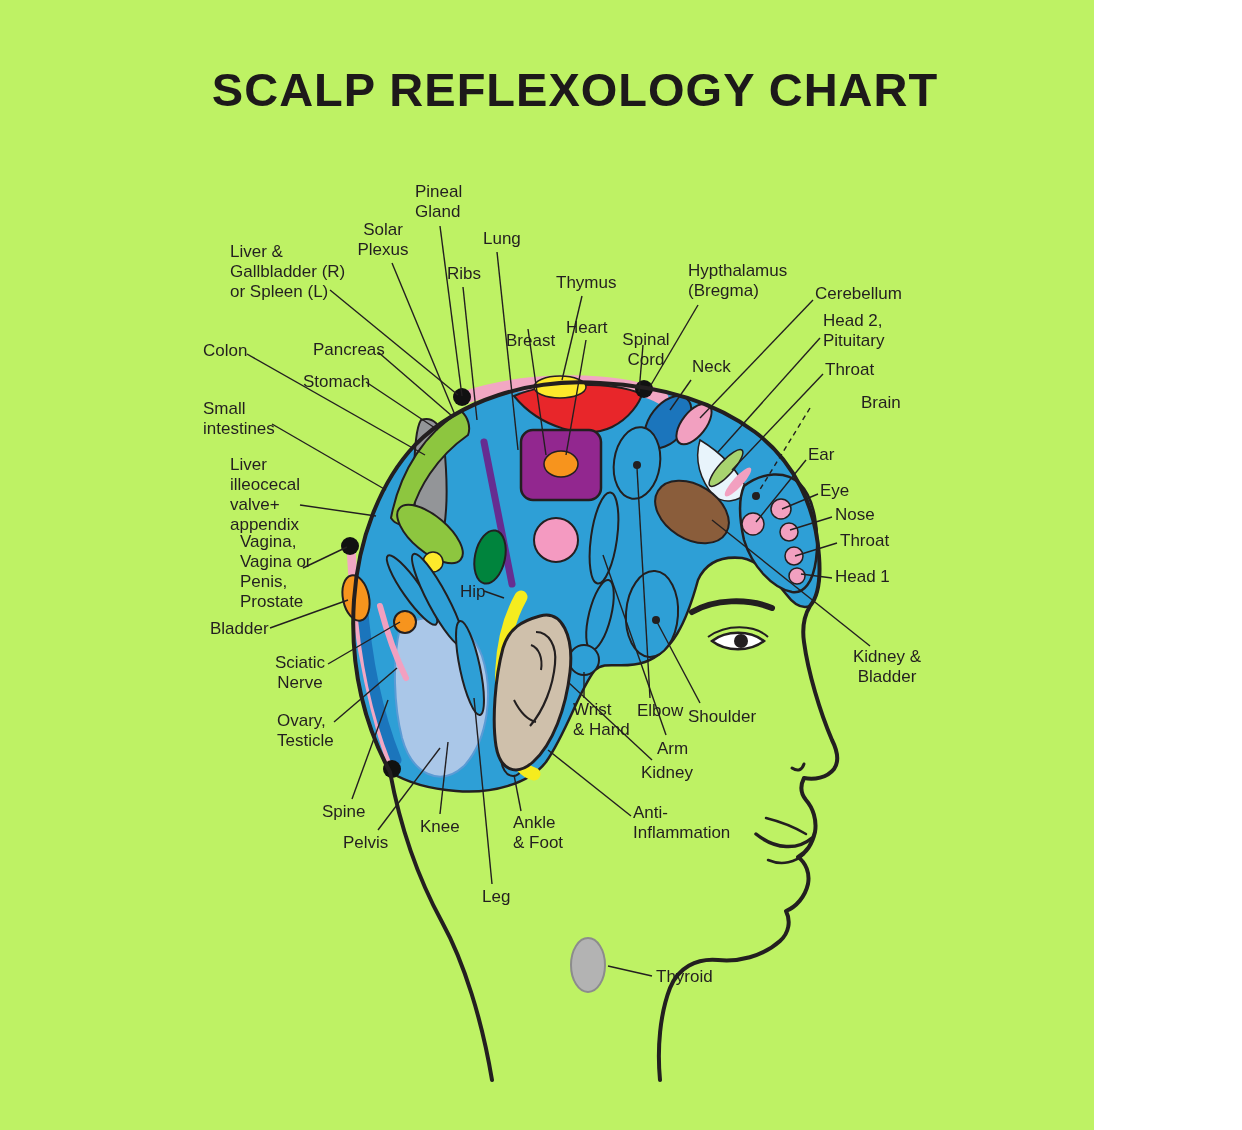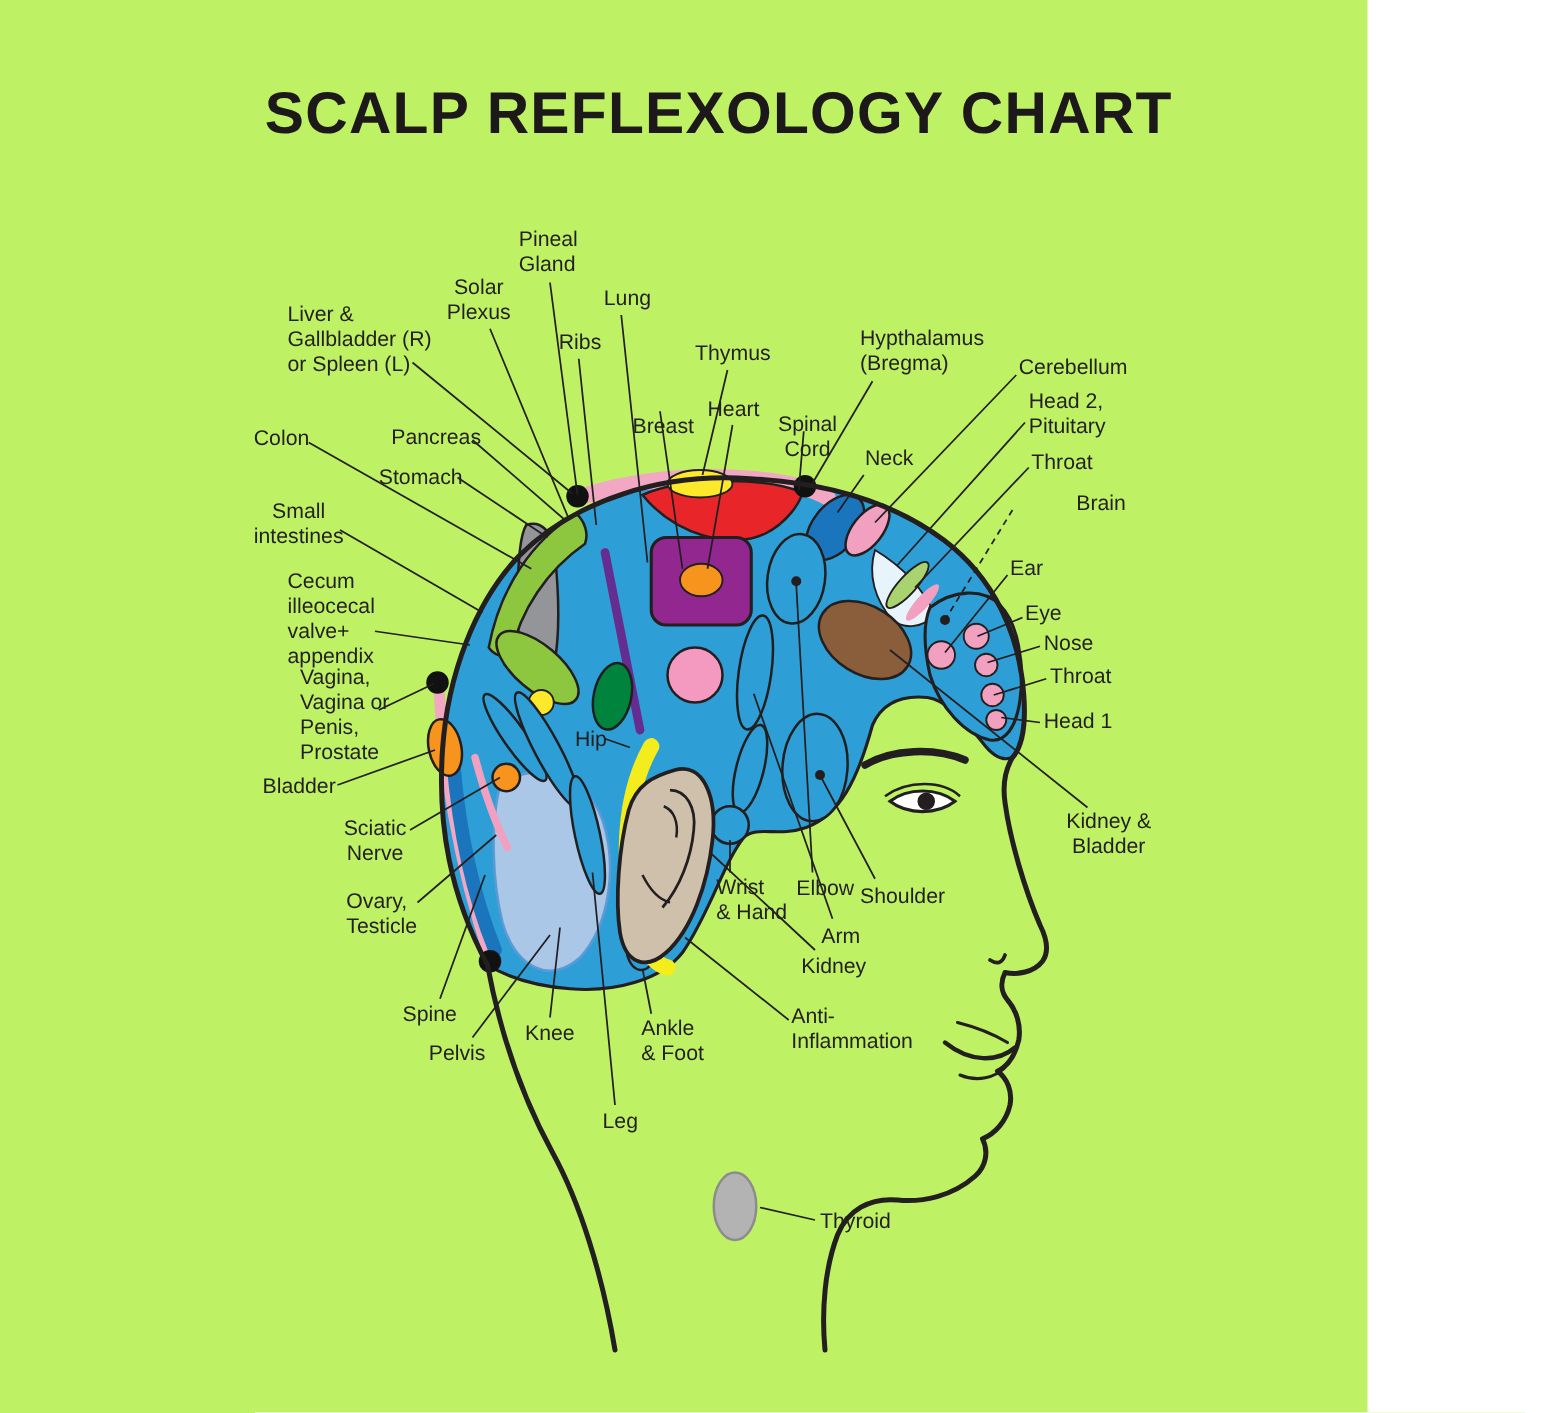--- a/index.html
+++ b/index.html
@@ -292,26 +292,26 @@
       <div class="label" style="left: 210px; top: 619px;">
         <div>Bladder</div>
       </div>
       <div class="label" style="left: 240px; top: 532px;">
         <div>Vagina,</div>
         <div>Vagina or</div>
         <div>Penis,</div>
         <div>Prostate</div>
       </div>
       <div class="label" style="left: 230px; top: 455px;">
-        <div>Cecum</div>
+        <div>Liver</div>
         <div>illeocecal</div>
         <div>valve+</div>
         <div>appendix</div>
       </div>
-      <div class="label" style="left: 203px; top: 399px; text-align: center;">
+      <div class="label" style="left: 203px; top: 399px;">
         <div>Small</div>
         <div>intestines</div>
       </div>
       <div class="label" style="left: 203px; top: 341px;">
         <div>Colon</div>
       </div>
       <div class="label" style="left: 303px; top: 372px;">
         <div>Stomach</div>
       </div>
       <div class="label" style="left: 313px; top: 340px;">

